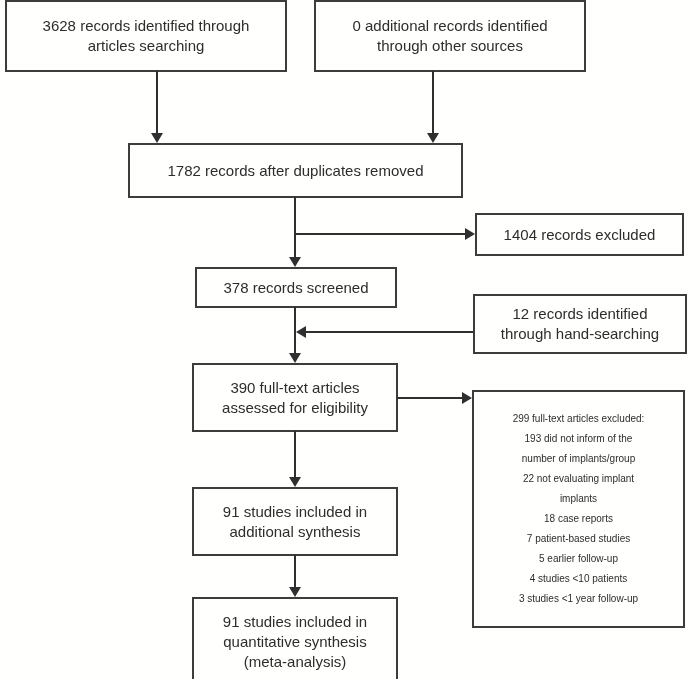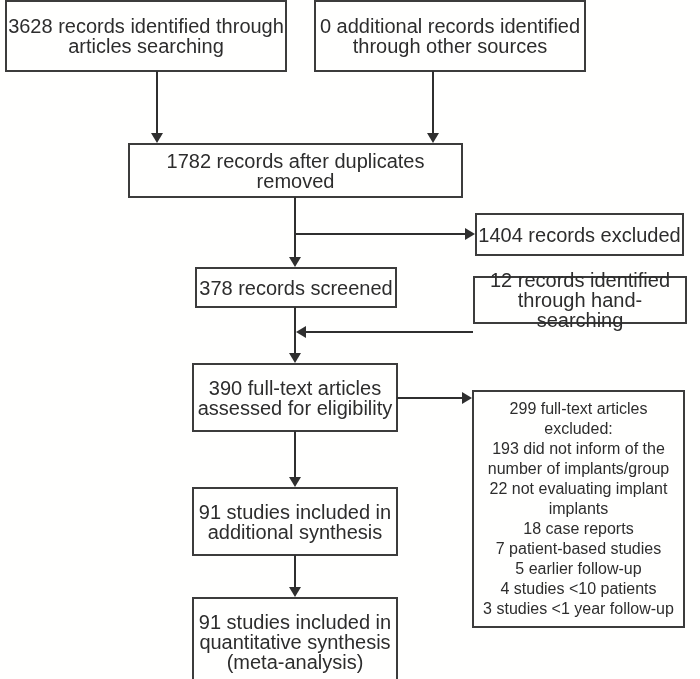--- a/index.html
+++ b/index.html
@@ -17,25 +17,25 @@
   .box{
     position:absolute;
     box-sizing:border-box;
     border:2px solid #3c3c3c;
     background:#fffffe;
     display:flex;
     flex-direction:column;
     justify-content:center;
     align-items:center;
     text-align:center;
-    font-size:20px;
+    font-size:15px;
     line-height:20px;
     color:#2d2d2d;
   }
-  .box.small{font-size:16px;line-height:20px;}
+  .box.small{font-size:10px;line-height:20px;}
   .vline{position:absolute;width:2px;background:#2f2f2f;}
   .hline{position:absolute;height:2px;background:#2f2f2f;}
   .arrow-down{
     position:absolute;width:0;height:0;
     border-left:6px solid transparent;
     border-right:6px solid transparent;
     border-top:10px solid #2f2f2f;
   }
   .arrow-right{
     position:absolute;width:0;height:0;
@@ -88,21 +88,21 @@
   <div class="box" style="left:195px;top:267px;width:202px;height:41px">
     <div>378 records screened</div>
   </div>
 
   <div class="vline" style="left:294px;top:307px;height:48px"></div>
   <div class="arrow-down" style="left:289px;top:353px"></div>
 
   <div class="hline" style="left:306px;top:331px;width:167px"></div>
   <div class="arrow-left" style="left:296px;top:326px"></div>
 
-  <div class="box" style="left:473px;top:276px;width:214px;height:48px">
+  <div class="box" style="left:473px;top:294px;width:214px;height:60px">
     <div>12 records identified</div>
     <div>through hand-searching</div>
   </div>
 
   <div class="box" style="left:192px;top:363px;width:206px;height:69px">
     <div>390 full-text articles</div>
     <div>assessed for eligibility</div>
   </div>
 
   <div class="hline" style="left:397px;top:397px;width:66px"></div>

